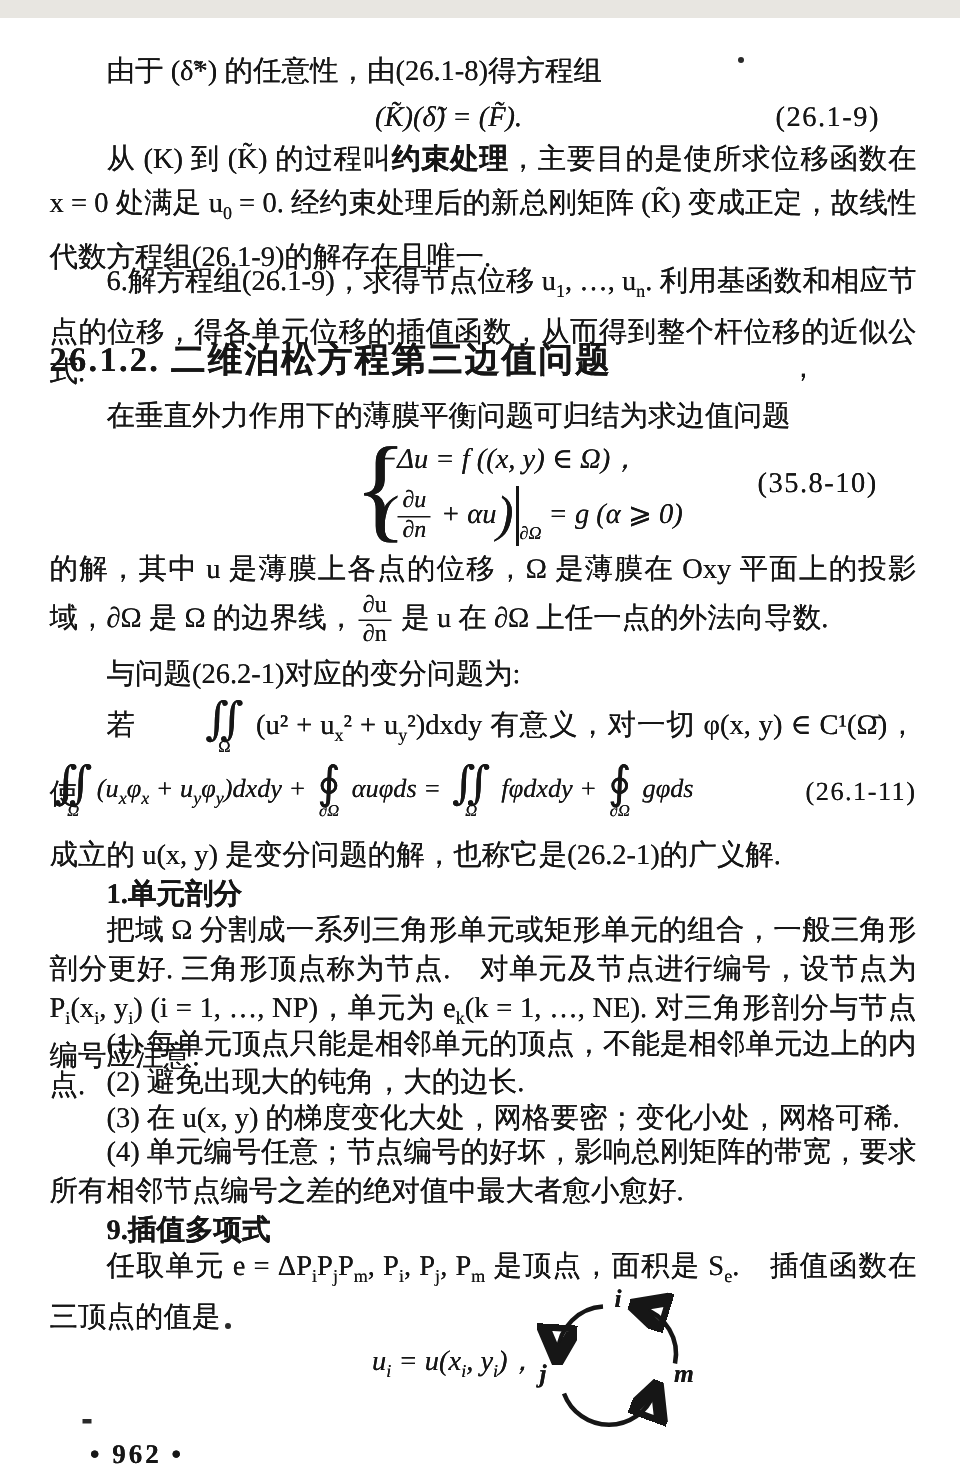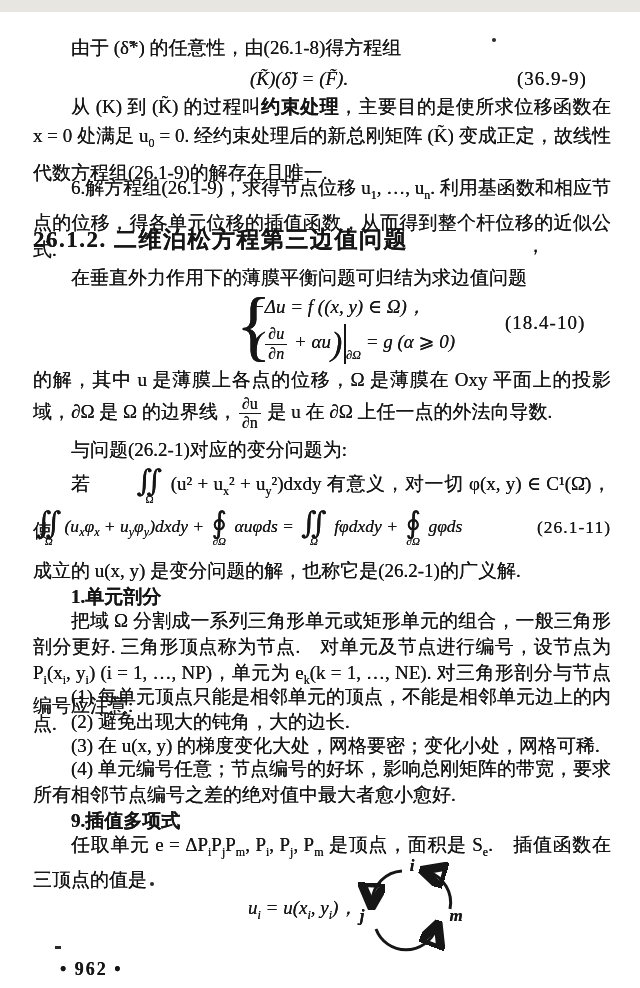--- a/index.html
+++ b/index.html
@@ -45,21 +45,21 @@
   .cycle path { stroke:#161616; stroke-width:3; fill:none; }
 </style>
 </head>
 <body>
 
 <div class="page">
 
   <div class="blk w ind" style="top:22px;">由于 (δ̃*) 的任意性，由(26.1-8)得方程组</div>
 
   <div class="blk math" style="left:250px; top:53px;">(K̃)(δ̃) = (F̃).</div>
-  <div class="blk eqlabel" style="left:517px; top:53px;">(36.9-9)</div>
+  <div class="blk eqlabel" style="left:517px; top:53px;">(26.1-9)</div>
 
   <div class="blk w ind" style="top:80px; line-height:29px;">从 (K) 到 (K̃) 的过程叫<b>约束处理</b>，主要目的是使所求位移函数在 x = 0 处满足 u<sub>0</sub> = 0. 经约束处理后的新总刚矩阵 (K̃) 变成正定，故线性代数方程组(26.1-9)的解存在且唯一.</div>
 
   <div class="blk w ind" style="top:162px;">6.解方程组(26.1-9)，求得节点位移 u<sub>1</sub>, …, u<sub>n</sub>. 利用基函数和相应节点的位移，得各单元位移的插值函数，从而得到整个杆位移的近似公式.</div>
 
   <div class="blk heading" style="left:33px; top:213px;text-align:right;">26.1.2. 二维泊松方程第三边值问题</div>
   <div class="blk" style="left:526px; top:220px;">，</div>
 
   <div class="blk w ind" style="top:252px;">在垂直外力作用下的薄膜平衡问题可归结为求边值问题</div>
 
@@ -67,21 +67,21 @@
   <div class="blk math syslines" style="left:252px; top:281px;">
     <div class="l1">−Δu = f ((x, y) ∈ Ω)，</div>
     <div class="l2"><i-bp>(</i-bp><i-frac>
           <i-n>∂u</i-n>
           <i-d>∂n</i-d>
         </i-frac> + αu<i-bp>)</i-bp><i-ev>
           <i-vb></i-vb>
           <i-low>∂Ω</i-low>
         </i-ev> = g (α ⩾ 0)</div>
   </div>
-  <div class="blk eqlabel" style="left:505px; top:297px;">(18.4-10)</div>
+  <div class="blk eqlabel" style="left:505px; top:297px;">(35.8-10)</div>
 
   <div class="blk w" style="top:352px; line-height:31px;">的解，其中 u 是薄膜上各点的位移，Ω 是薄膜在 Oxy 平面上的投影域，∂Ω 是 Ω 的边界线，<i-frac>
         <i-n>∂u</i-n>
         <i-d>∂n</i-d>
       </i-frac> 是 u 在 ∂Ω 上任一点的外法向导数.</div>
 
   <div class="blk w ind" style="top:424px;">与问题(26.2-1)对应的变分问题为:</div>
 
   <div class="blk w ind" style="top:452px; line-height:40px;">若 <i-op>
         <i-g>∬</i-g>

